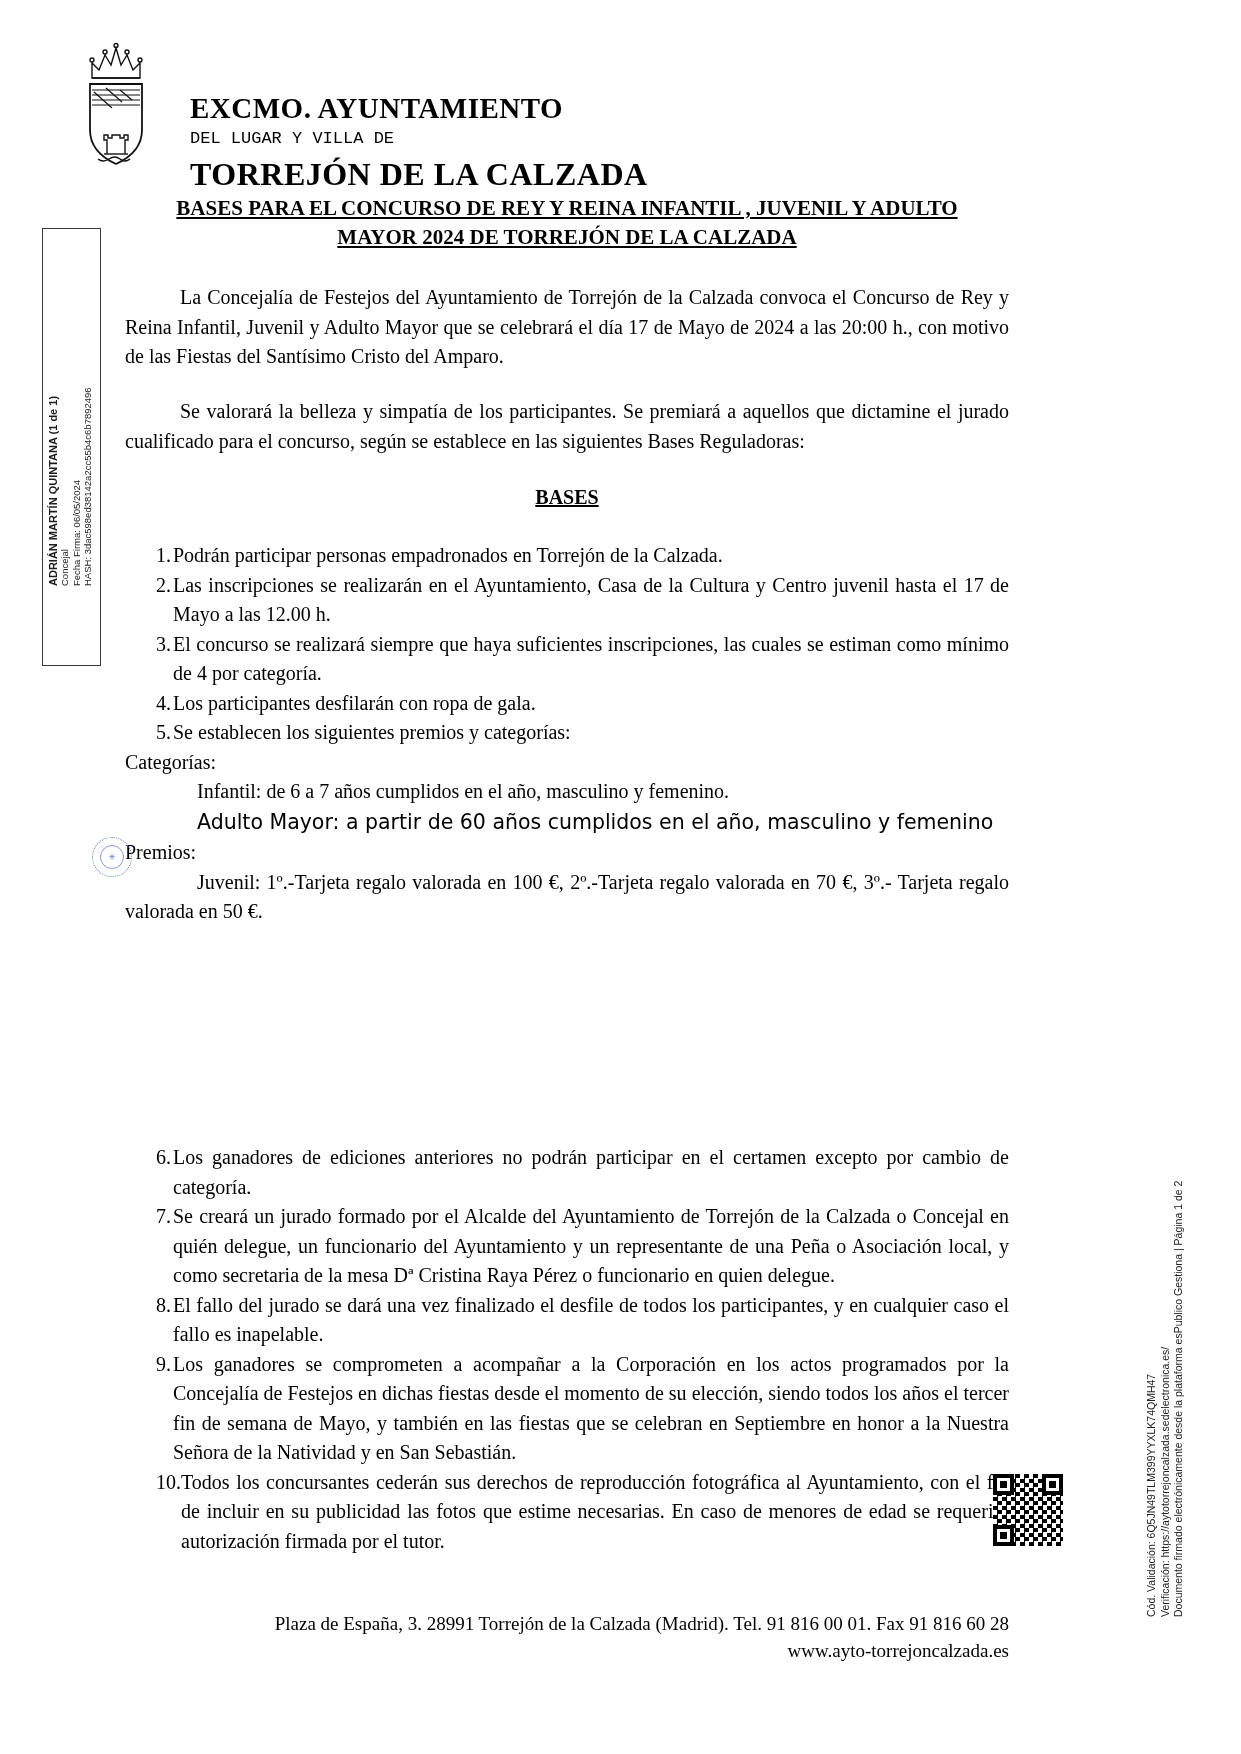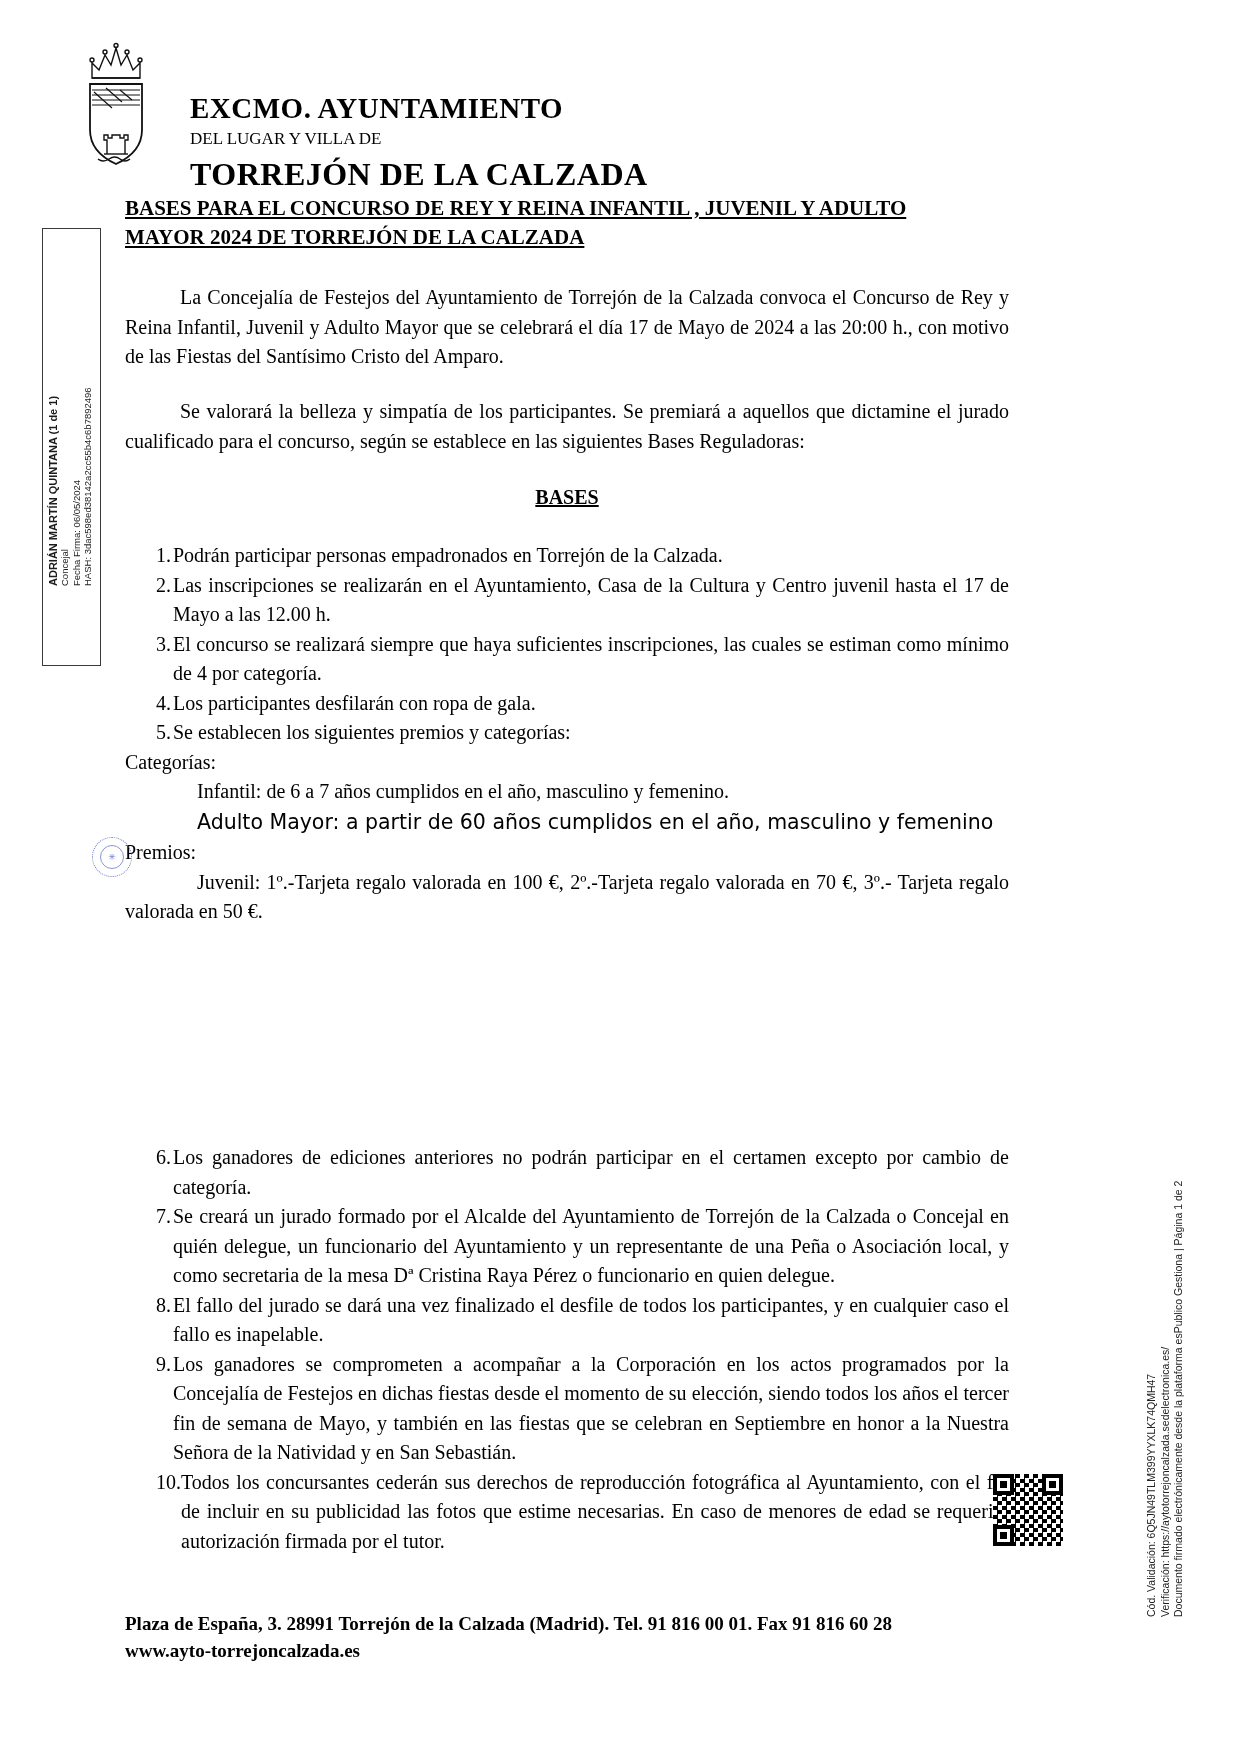--- a/index.html
+++ b/index.html
@@ -3,27 +3,27 @@
 <meta charset="utf-8">
 <style>
   html,body{margin:0;padding:0;background:#ffffff;}
   body{width:1241px;height:1754px;position:relative;overflow:hidden;
        font-family:"Liberation Serif","DejaVu Serif",serif;color:#000;}
 
   
   .coa{position:absolute;left:82px;top:42px;width:68px;height:128px;}
   .org{position:absolute;left:190px;top:58px;line-height:1;}
   .org1{font-size:29px;font-weight:bold;letter-spacing:.5px;margin-top:36px;}
-  .org2{font-size:17px;margin-top:7px;}
+  .org2{font-size:17px;margin-top:7px;font-family:Liberation Mono, monospace;}
   .org3{font-size:32px;font-weight:bold;margin-top:11px;letter-spacing:.5px;}
 
   
   .content{position:absolute;left:125px;top:0;width:884px;height:1754px;}
   .content p{margin:0;}
-  .doc-title{position:absolute;top:194px;width:100%;text-align:left;
+  .doc-title{position:absolute;top:194px;width:100%;text-align:center;
              font-weight:bold;font-size:21px;line-height:29px;}
   .doc-title .tline{text-decoration:underline;}
   .para{position:absolute;width:100%;font-size:20px;line-height:29.5px;
         text-align:justify;}
   .para.indent{text-indent:55px;}
   #p1{top:283px;}
   #p2{top:397px;}
   .bases-h{position:absolute;top:486px;width:100%;text-align:center;
            font-weight:bold;font-size:20px;}
   .bases-h span{text-decoration:underline;}
@@ -34,22 +34,22 @@
   .li{display:flex;}
   .li .num{flex:0 0 auto;min-width:48px;padding-left:31px;box-sizing:border-box;}
   .li .txt{flex:1 1 auto;text-align:justify;}
 
   .sub-label{margin-left:47px;}
   .sub-detail{margin-left:8px;text-indent:72px;text-align:justify;}
   .sans{font-family:"DejaVu Sans","Liberation Sans",sans-serif;
         font-size:20.5px;line-height:31.5px;}
 
   
-  .footer{position:absolute;top:1610px;width:100%;text-align:left;
-          font-size:19px;line-height:27px;font-weight:bold;}
+  .footer{position:absolute;top:1610px;width:100%;text-align:right;
+          font-size:19px;line-height:27px;}
 
   
   .sig-box{position:absolute;left:42px;top:228px;width:57px;height:436px;
            border:1px solid #3a3a3a;}
   .sig-text{position:absolute;left:47px;top:586px;width:250px;height:46px;
             transform:rotate(-90deg);transform-origin:0 0;
             font-family:"Liberation Sans","DejaVu Sans",sans-serif;
             color:#1c1c1c;}
   .sig-text .nm{font-size:11px;font-weight:bold;line-height:12px;}
   .sig-text .sm{font-size:9.5px;line-height:11.5px;}

